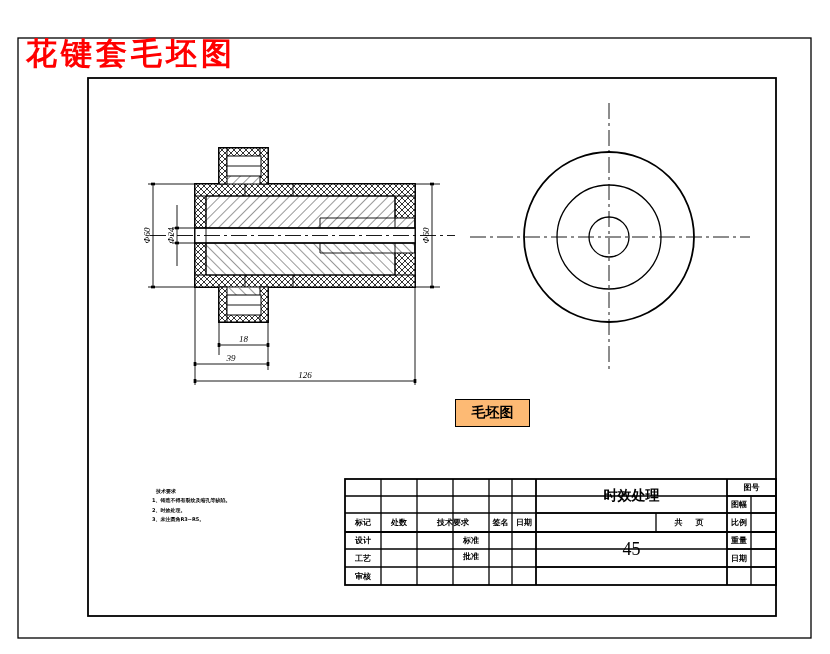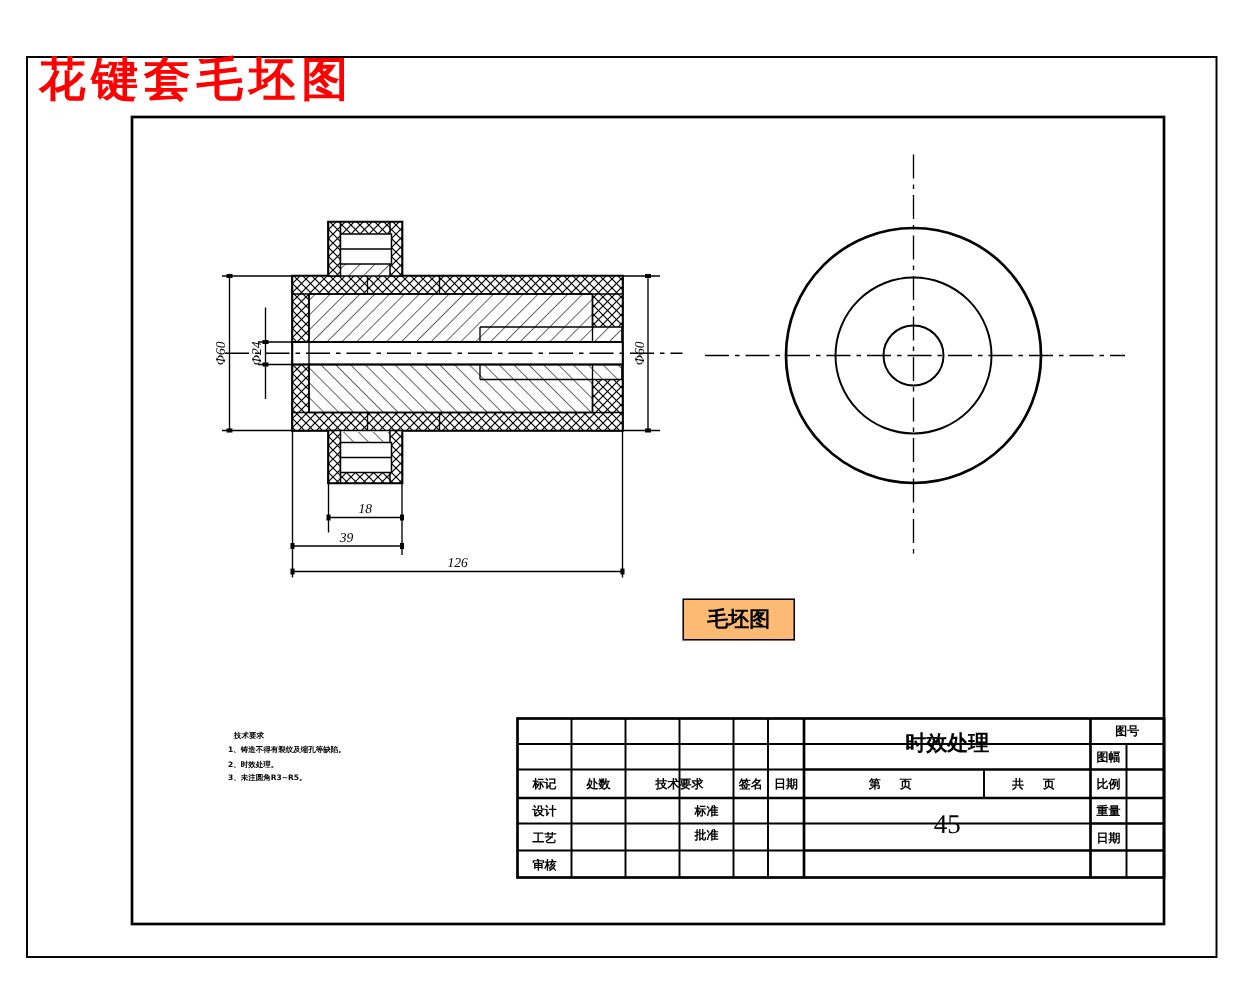--- a/index.html
+++ b/index.html
@@ -333,21 +333,20 @@
     <div>2、时效处理。</div>
     <div>3、未注圆角R3~R5。</div>
   </div>
 
   <div class="tb-cell" style="left:345px;top:513px;width:36px;height:19px;">标记</div>
   <div class="tb-cell" style="left:381px;top:513px;width:36px;height:19px;">处数</div>
   <div class="tb-cell" style="left:417px;top:513px;width:72px;height:19px;">技术要求</div>
   <div class="tb-cell" style="left:489px;top:513px;width:23px;height:19px;">签名</div>
   <div class="tb-cell" style="left:512px;top:513px;width:24px;height:19px;">日期</div>
 
-  <div class="tb-cell tb-pagecell" style="left:536px;top:513px;width:120px;height:19px;">第    页</div>
   <div class="tb-cell tb-pagecell" style="left:656px;top:513px;width:71px;height:19px;">共    页</div>
 
   <div class="tb-cell" style="left:345px;top:532px;width:36px;height:17px;">设计</div>
   <div class="tb-cell" style="left:345px;top:549px;width:36px;height:18px;">工艺</div>
   <div class="tb-cell" style="left:345px;top:567px;width:36px;height:18px;">审核</div>
 
   <div class="tb-cell" style="left:453px;top:532px;width:36px;height:17px;">标准</div>
   <div class="tb-cell" style="left:453px;top:549px;width:36px;height:14px;">批准</div>
 
   <div class="tb-cell tb-name" style="left:536px;top:479px;width:191px;height:34px;">时效处理</div>

